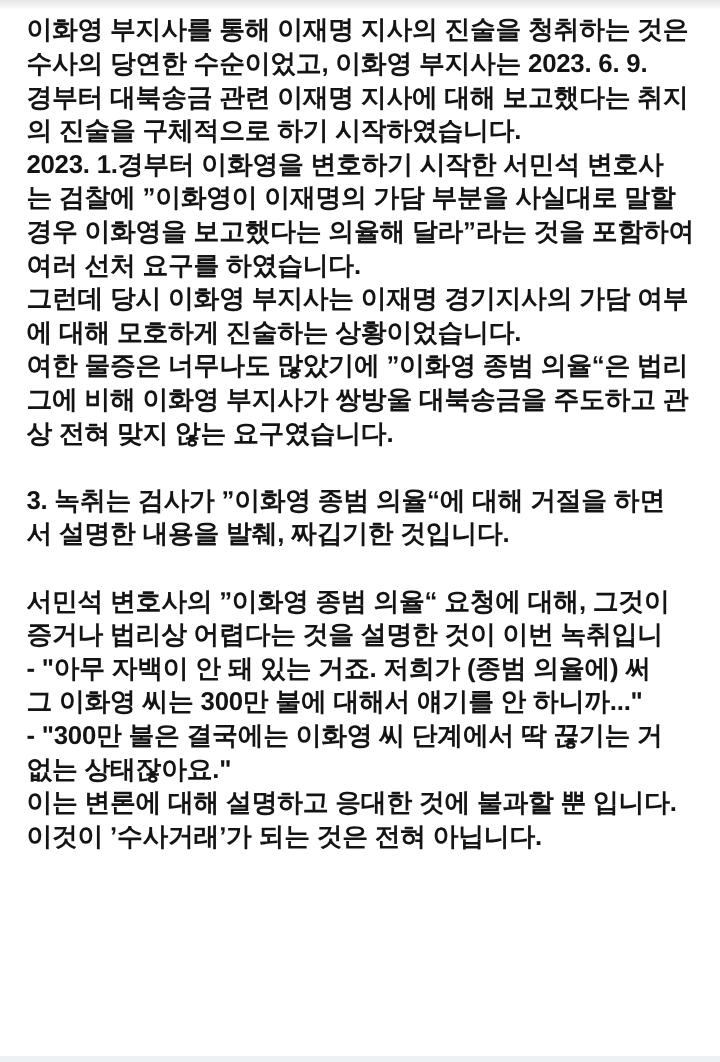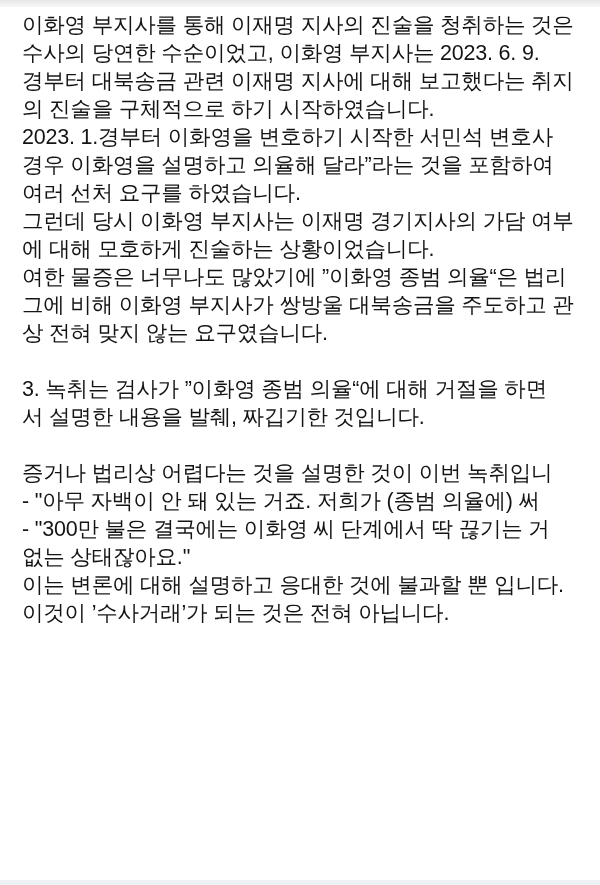--- a/index.html
+++ b/index.html
@@ -33,51 +33,54 @@
   }
   .text-body {
     position: absolute;
     top: 11px;
     left: 22px;
     right: 18px;
     color: #141414;
     font-size: 21.5px;
     line-height: 28px;
     letter-spacing: -0.2px;
-    font-weight: 400;
+    font-weight: 700;
   }
   .line {
     height: 28px;
     white-space: pre;
     overflow: visible;
   }
 </style>
 </head>
 <body>
 
 <div class="page">
   <div class="top-band"></div>
   <div class="text-body">
       <div class="line">이화영 부지사를 통해 이재명 지사의 진술을 청취하는 것은</div>
       <div class="line">수사의 당연한 수순이었고, 이화영 부지사는 2023. 6. 9.</div>
       <div class="line">경부터 대북송금 관련 이재명 지사에 대해 보고했다는 취지</div>
       <div class="line">의 진술을 구체적으로 하기 시작하였습니다.</div>
       <div class="line">2023. 1.경부터 이화영을 변호하기 시작한 서민석 변호사</div>
-      <div class="line">경우 이화영을 설명하고 의율해 달라”라는 것을 포함하여</div>
+      <div class="line">는 검찰에 ”이화영이 이재명의 가담 부분을 사실대로 말할</div>
+      <div class="line">경우 이화영을 보고했다는 의율해 달라”라는 것을 포함하여</div>
       <div class="line">여러 선처 요구를 하였습니다.</div>
       <div class="line">그런데 당시 이화영 부지사는 이재명 경기지사의 가담 여부</div>
       <div class="line">에 대해 모호하게 진술하는 상황이었습니다.</div>
       <div class="line">여한 물증은 너무나도 많았기에 ”이화영 종범 의율“은 법리</div>
       <div class="line">그에 비해 이화영 부지사가 쌍방울 대북송금을 주도하고 관</div>
       <div class="line">상 전혀 맞지 않는 요구였습니다.</div>
       <div class="line"></div>
       <div class="line">3. 녹취는 검사가 ”이화영 종범 의율“에 대해 거절을 하면</div>
       <div class="line">서 설명한 내용을 발췌, 짜깁기한 것입니다.</div>
       <div class="line"></div>
+      <div class="line">서민석 변호사의 ”이화영 종범 의율“ 요청에 대해, 그것이</div>
       <div class="line">증거나 법리상 어렵다는 것을 설명한 것이 이번 녹취입니</div>
       <div class="line">- "아무 자백이 안 돼 있는 거죠. 저희가 (종범 의율에) 써</div>
+      <div class="line">그 이화영 씨는 300만 불에 대해서 얘기를 안 하니까..."</div>
       <div class="line">- "300만 불은 결국에는 이화영 씨 단계에서 딱 끊기는 거</div>
       <div class="line">없는 상태잖아요."</div>
       <div class="line">이는 변론에 대해 설명하고 응대한 것에 불과할 뿐 입니다.</div>
       <div class="line">이것이 ’수사거래’가 되는 것은 전혀 아닙니다.</div>
     </div>
   <div class="bottom-band"></div>
 </div>
 
 </body></html>

